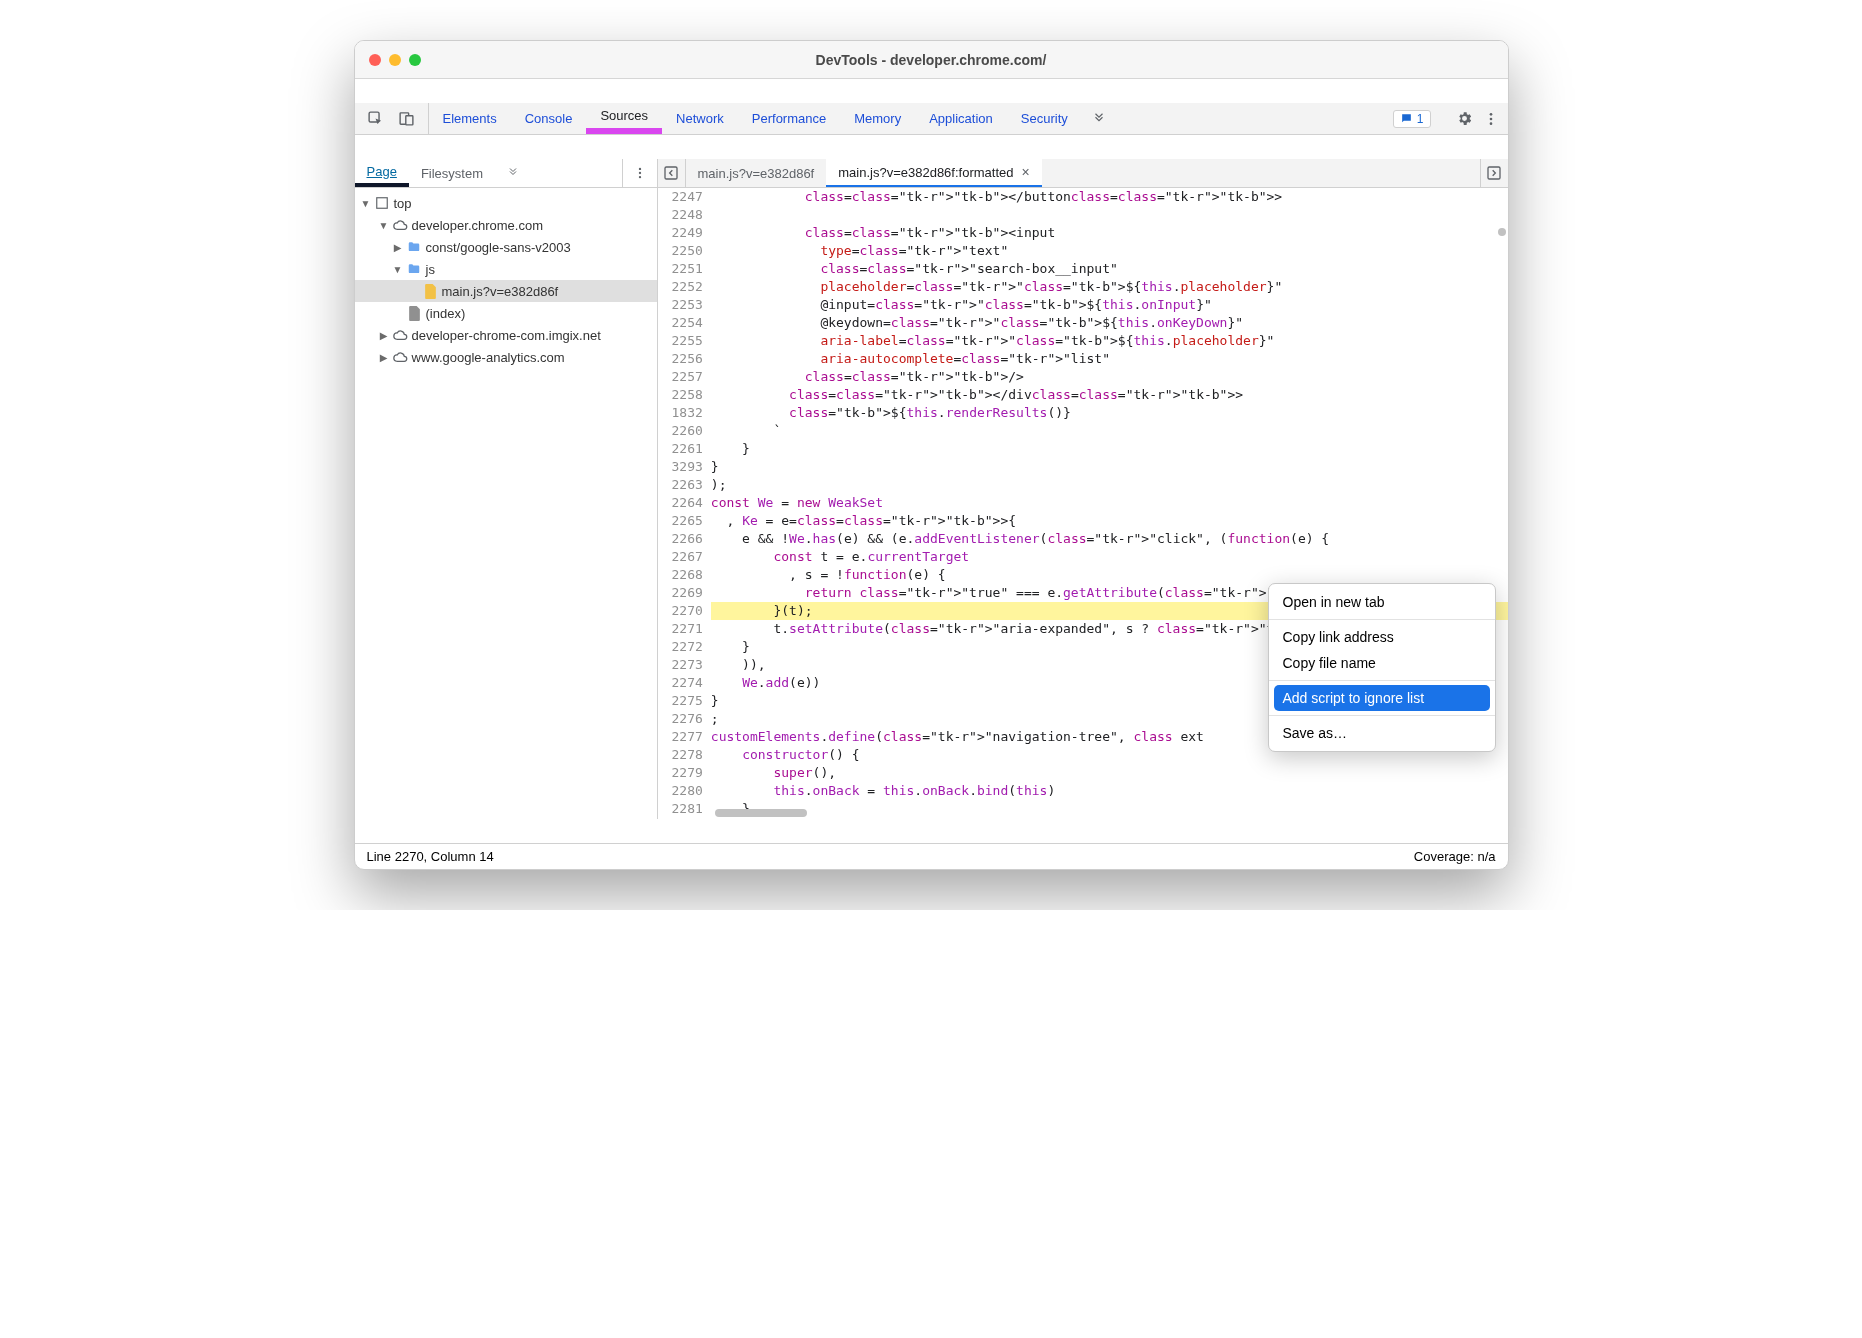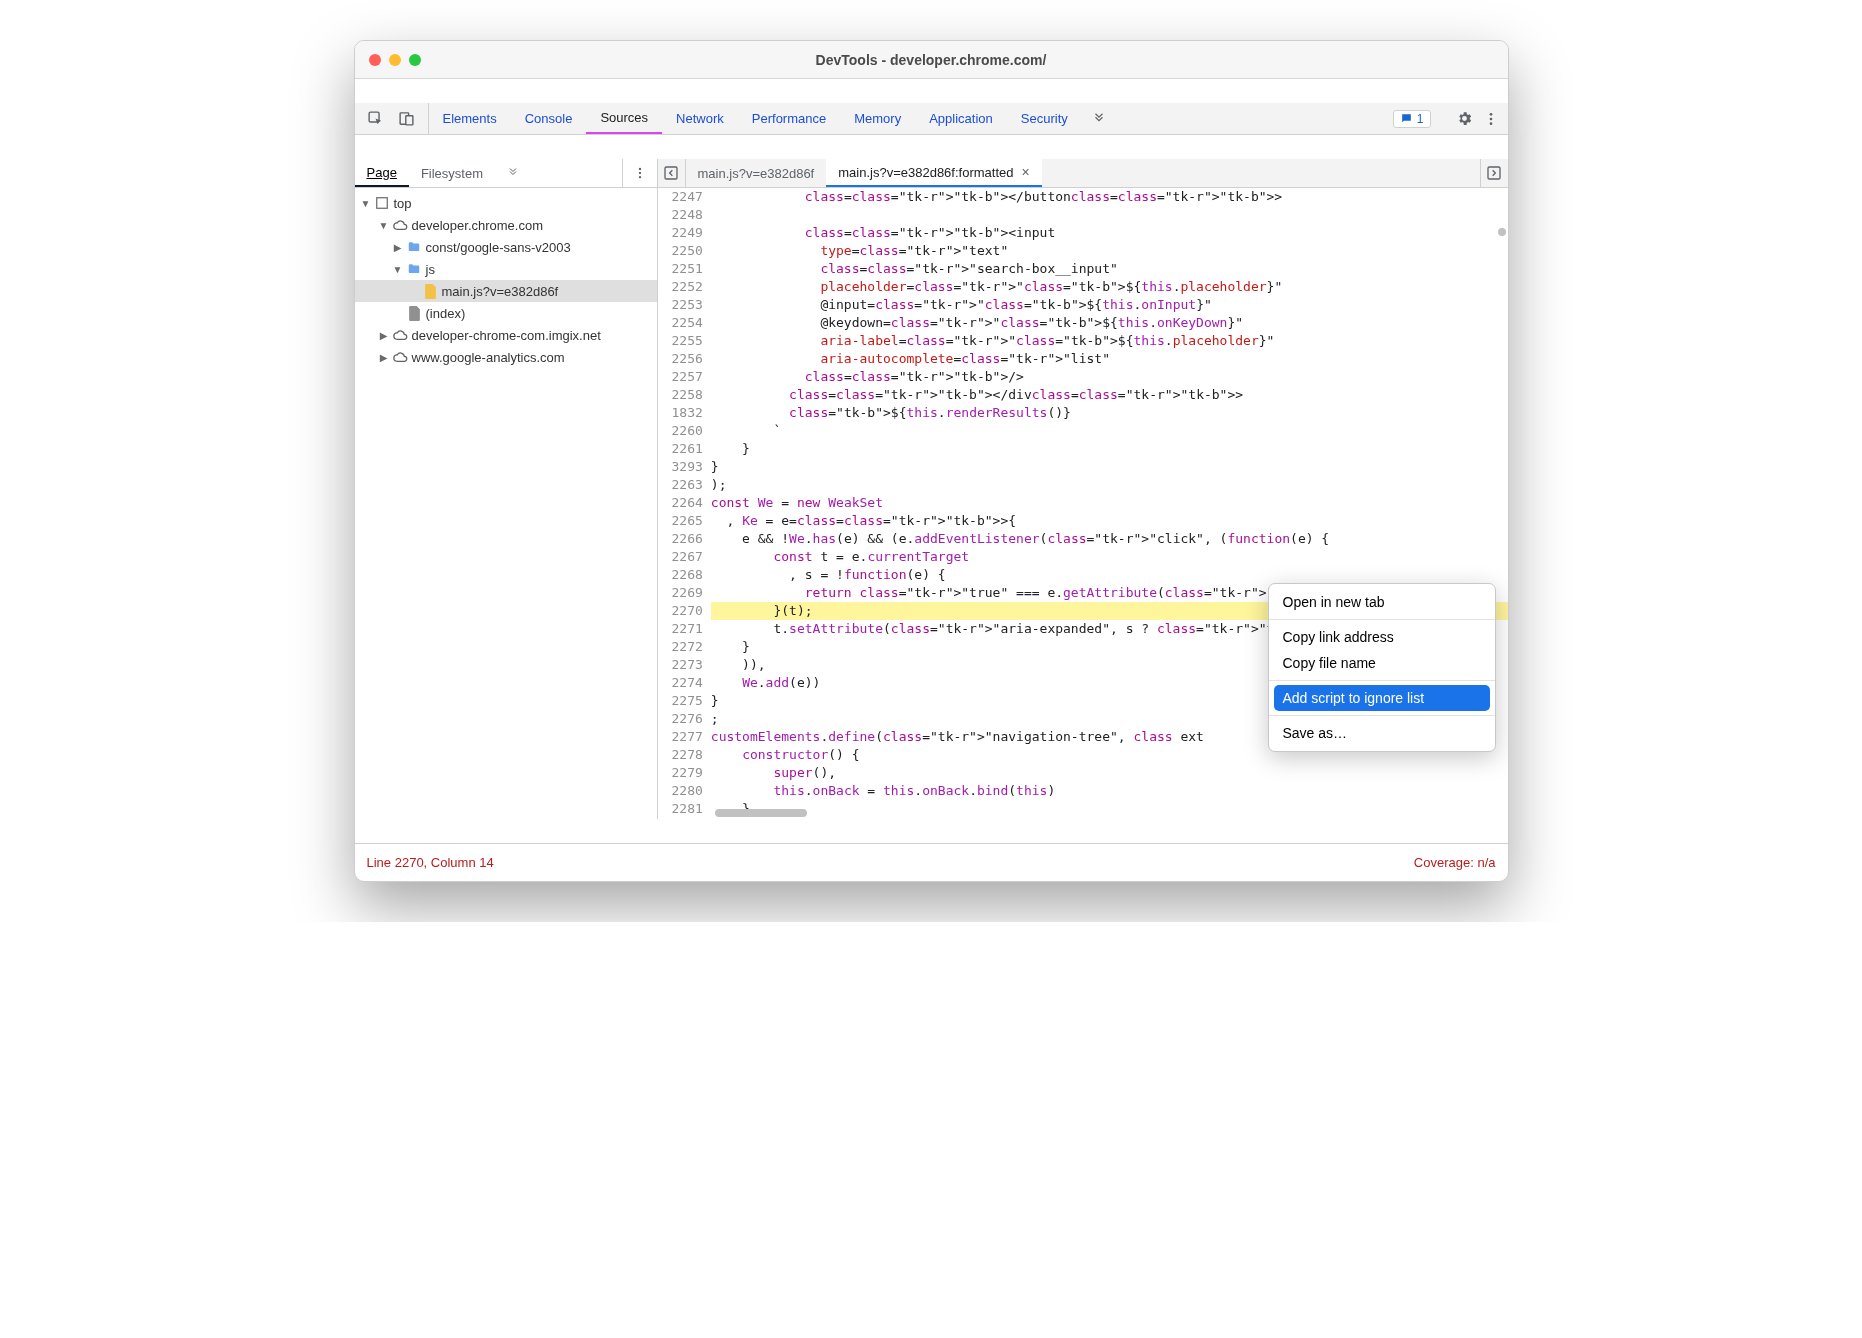--- a/index.html
+++ b/index.html
@@ -69,21 +69,21 @@
   .top-tabs { display: flex; align-items: stretch; }
   .top-tab {
     padding: 0 14px;
     display: flex;
     align-items: center;
     cursor: pointer;
     color: #1d4ed8;
   }
   .top-tab.active {
     color: #202124;
-    border-bottom: 2px solid #d946ef;
+    border-bottom: 6px solid #d946ef;
     background:#f3f3f3;
   }
   .tool-icons-right {
     margin-left: auto;
     display: flex;
     align-items: center;
     gap: 2px;
     padding: 0 6px;
   }
   .badge {
@@ -120,22 +120,22 @@
     align-items: stretch;
   }
   .sidebar-tab {
     padding: 0 12px;
     display: flex;
     align-items: center;
     cursor: pointer;
     color: #5f6368;
   }
   .sidebar-tab.active {
-    color: #000000;
-    border-bottom: 2px solid #0f172a;
+    color: #0369a1;
+    border-bottom: 4px solid #0f172a;
     text-decoration: underline;
   }
   .sidebar-more {
     margin-left: auto;
     padding: 0 10px;
     display: flex;
     align-items:center;
     border-left:1px solid #d0d0d0;
   }
   .tree { flex:1; overflow:auto; padding-top:4px;}
@@ -215,26 +215,26 @@
   .scrollbar-h {
     position:absolute; bottom:0; left:0; right:0; height:12px;
     display:flex; align-items:center;
   }
   .scrollbar-h .thumb { height:8px; border-radius:4px; background:#c1c1c1; margin-left:4px; width:92px;}
   .scrollbar-v {
     position:absolute; top:40px; right:2px; width:8px; height:8px; border-radius:4px; background:#c1c1c1;
   }
   
   .statusbar {
-    height: 38px;
+    height: 26px;
     border-top:1px solid #d0d0d0;
     display:flex;
     align-items:center;
     font-size:13px;
-    color:#b91c1c;
+    color:#000000;
     padding:0 12px;
     justify-content:space-between;
   }
   
   .ctxmenu {
     position:absolute;
     top: 424px;
     right: 12px;
     width: 228px;
     background:#fff;

